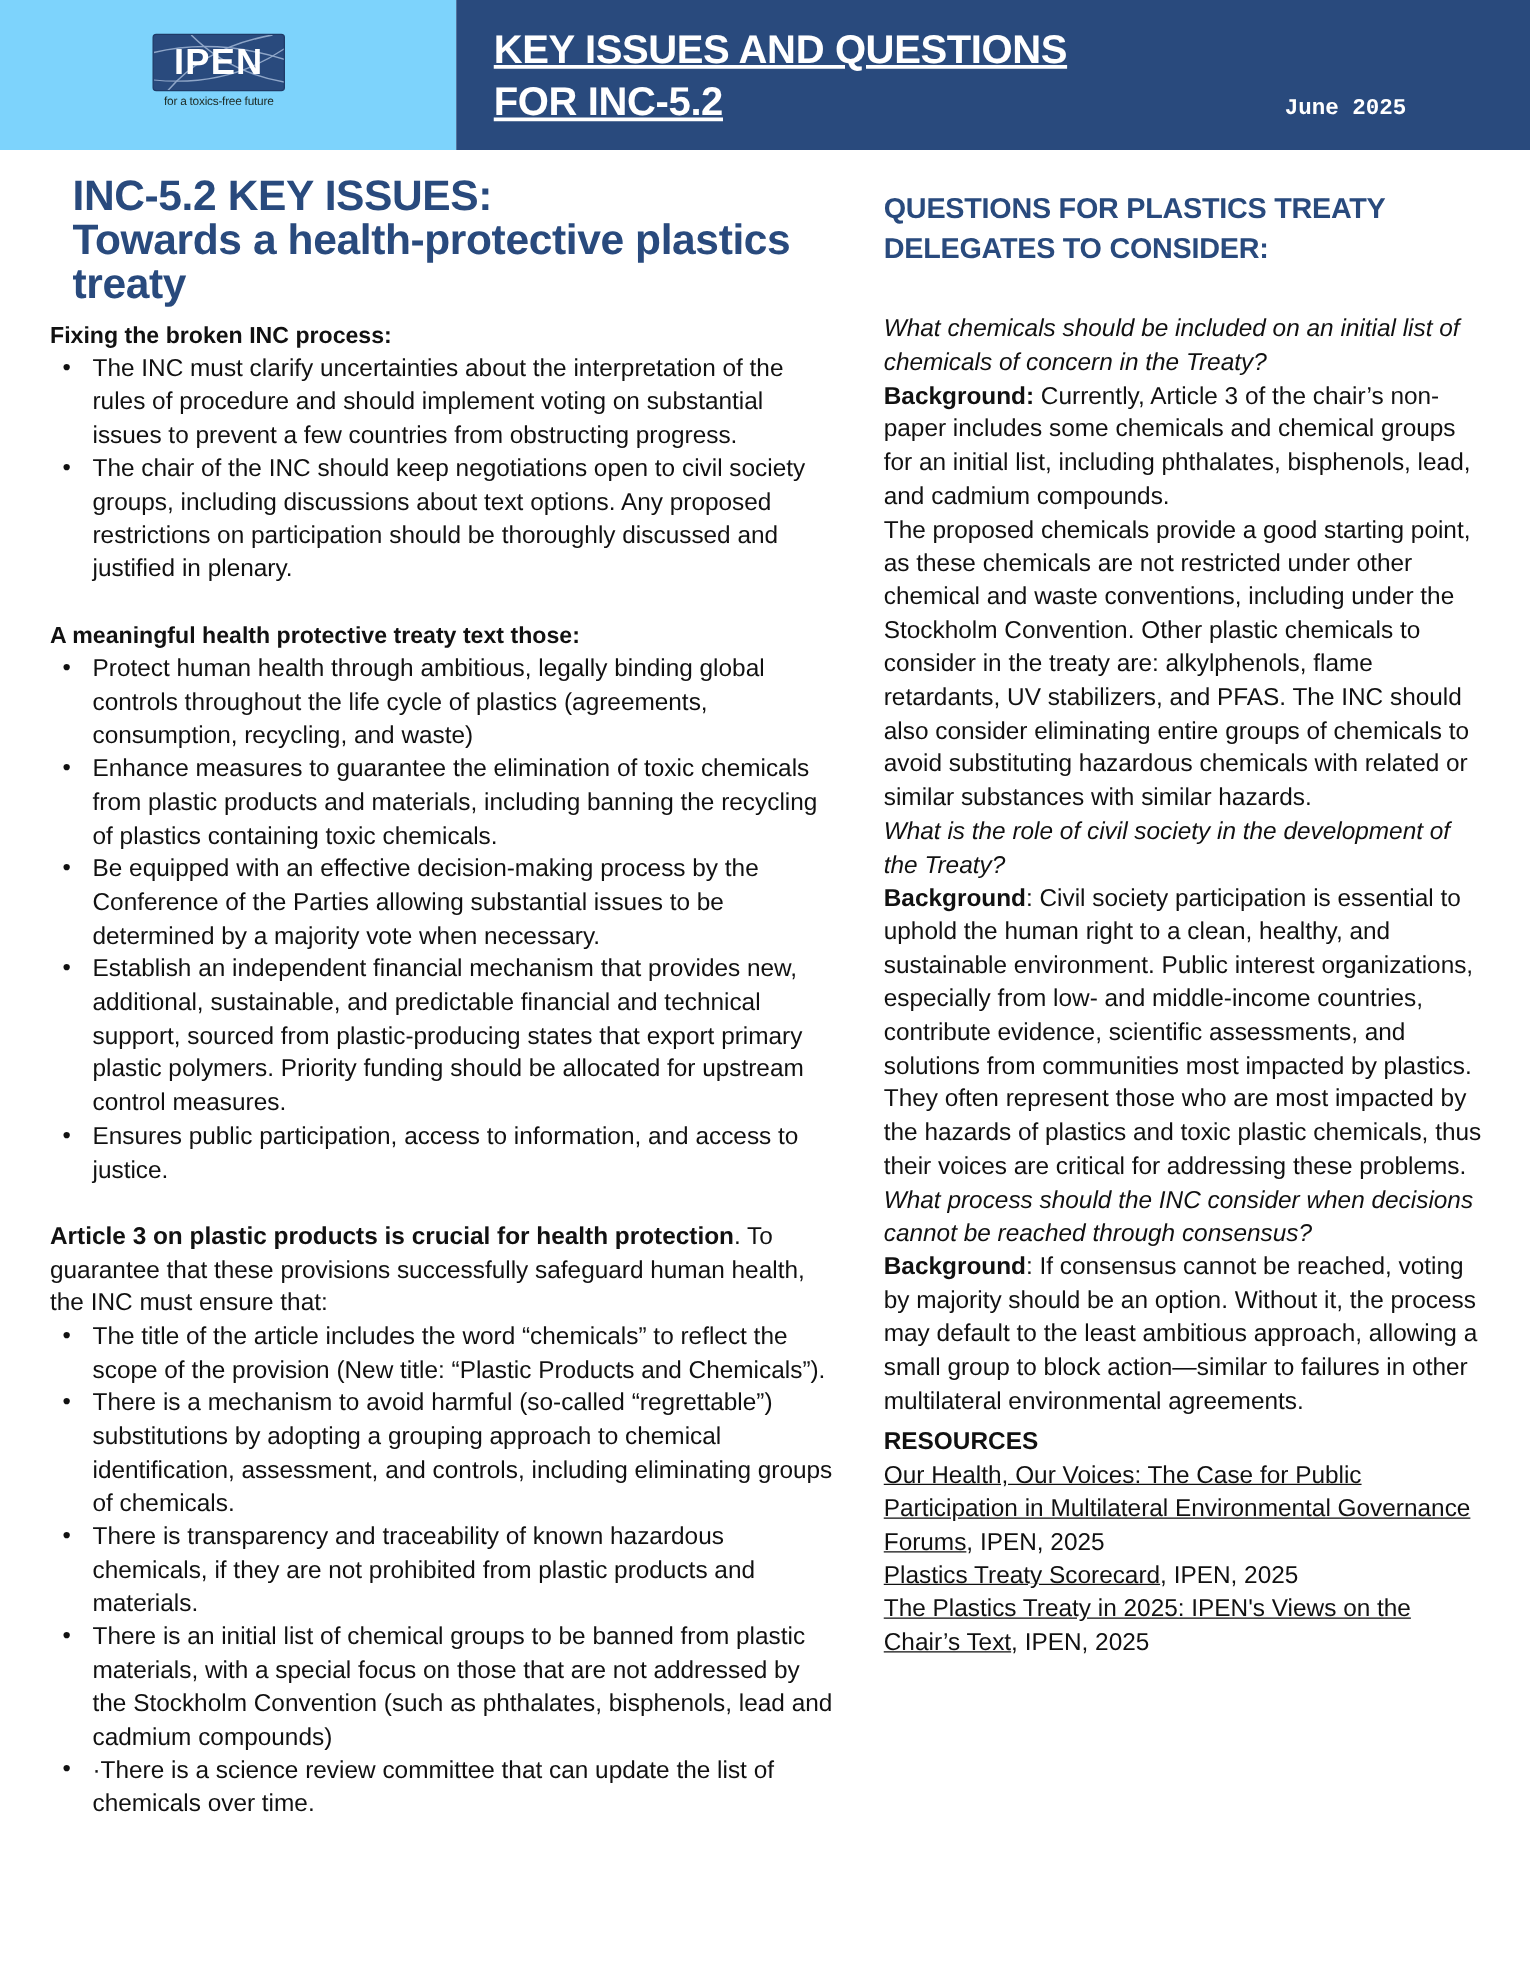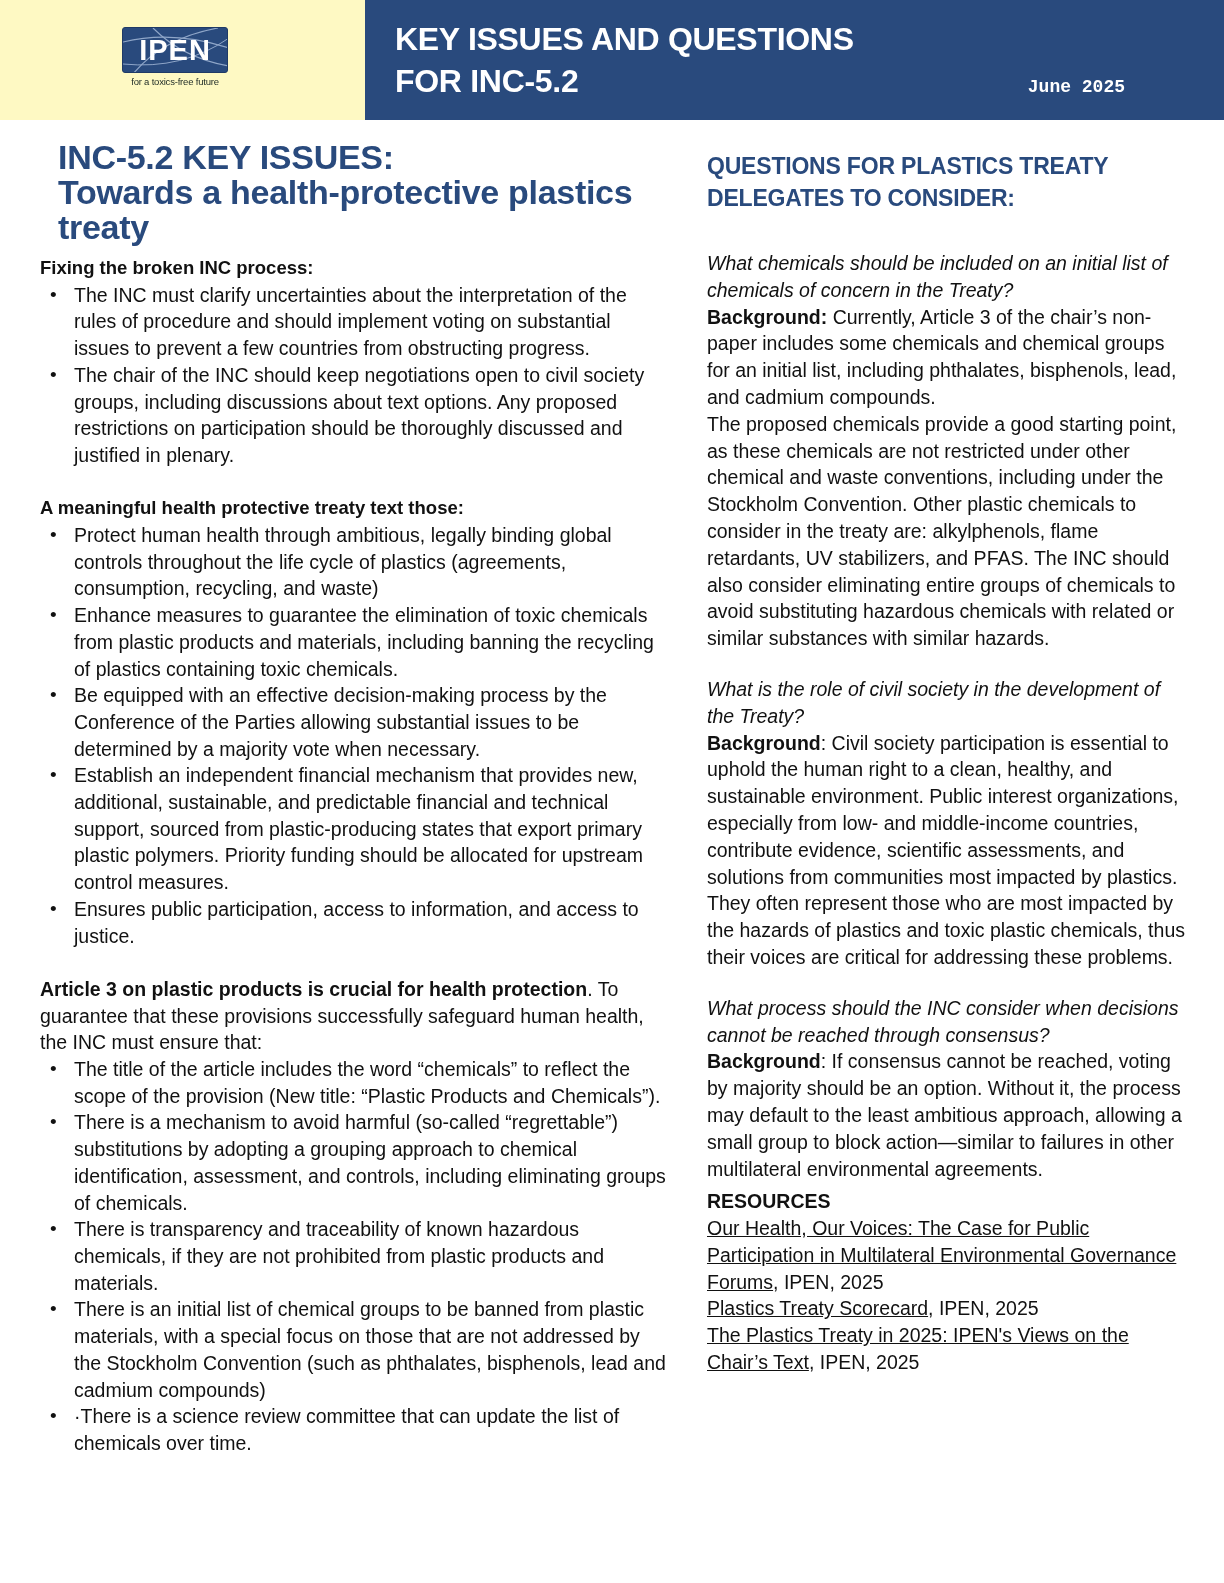--- a/index.html
+++ b/index.html
@@ -1,47 +1,47 @@
 <!DOCTYPE html>
 <html><head>
 <meta charset="utf-8">
 <style>
   * { box-sizing: border-box; margin: 0; padding: 0; }
   html, body { width: 1224px; height: 1583px; background: #ffffff; overflow: hidden; }
   body { font-family: "Liberation Sans", "DejaVu Sans", sans-serif; color: #111; position: relative; }
 
   .header { position: absolute; left: 0; top: 0; width: 1224px; height: 120px; display: flex; }
-  .header-left { width: 365px; height: 120px; background: #fef9c3; position: relative; }
+  .header-left { width: 365px; height: 120px; background: #7dd3fc; position: relative; }
   .header-right { flex: 1; height: 120px; background: #294a7d; position: relative; }
 
   .logo { position: absolute; left: 122px; top: 27px; width: 106px; height: 46px; background: #294a7d; border: 1px solid #1f3a66; border-radius: 3px; overflow: hidden; display: flex; align-items: center; justify-content: center; }
   .logo svg { position: absolute; left: 0; top: 0; }
   .logo-text { position: relative; color: #fff; font-weight: bold; font-size: 29px; letter-spacing: 1px; font-family: "Liberation Sans", sans-serif; }
   .tagline { position: absolute; left: 122px; top: 76px; width: 106px; text-align: center; font-size: 9.5px; color: #1d2a24; font-family: "Liberation Sans", sans-serif; white-space: nowrap; letter-spacing: -0.2px; }
 
-  .title { position: absolute; left: 30px; top: 18px; color: #fff; font-weight: bold; font-size: 32px; line-height: 42px; font-family: "Liberation Sans", sans-serif; letter-spacing: -0.3px; }
+  .title { position: absolute; left: 30px; top: 18px; color: #fff; font-weight: bold; font-size: 32px; line-height: 42px; font-family: "Liberation Sans", sans-serif; letter-spacing: -0.3px; text-decoration: underline; }
   .date { position: absolute; right: 99px; top: 77px; color: #fff; font-weight: bold; font-size: 18px; font-family: Liberation Mono, monospace; }
 
   .col-left { position: absolute; left: 40px; top: 140px; width: 630px; }
   .col-right { position: absolute; left: 707px; top: 150px; width: 480px; }
 
   .main-heading { color: #294a7d; font-weight: bold; font-size: 34px; line-height: 35px; margin-left: 18px; margin-bottom: 10px; letter-spacing: -0.3px; }
   .sec-label { font-weight: bold; font-size: 18.5px; line-height: 26.7px; }
   .para { font-size: 19.5px; line-height: 26.7px; }
   .para b { font-weight: bold; }
 
   ul.bul { list-style: none; margin: 0; padding: 0; }
   ul.bul li { position: relative; padding-left: 34px; font-size: 19.5px; line-height: 26.7px; }
   ul.bul li::before { content: "\2022"; position: absolute; left: 10px; top: 0; font-size: 19px; }
 
   .gap { height: 26.7px; }
 
   .q-heading { color: #294a7d; font-weight: bold; font-size: 23px; line-height: 32px; margin-bottom: 36px; letter-spacing: -0.2px; }
   .rp { font-size: 19.5px; line-height: 26.8px; }
-  .rp.italic { font-style: italic; margin-top: 24px; }
+  .rp.italic { font-style: italic; }
   .rp b { font-weight: bold; }
   .res-heading { font-weight: bold; font-size: 19.5px; line-height: 26.8px; margin-top: 6px; }
   .res-item { font-size: 19.5px; line-height: 26.8px; }
   .res-item a { color: #111; text-decoration: underline; }
 </style>
 </head>
 <body>
 
 <div class="header">
   <div class="header-left">

